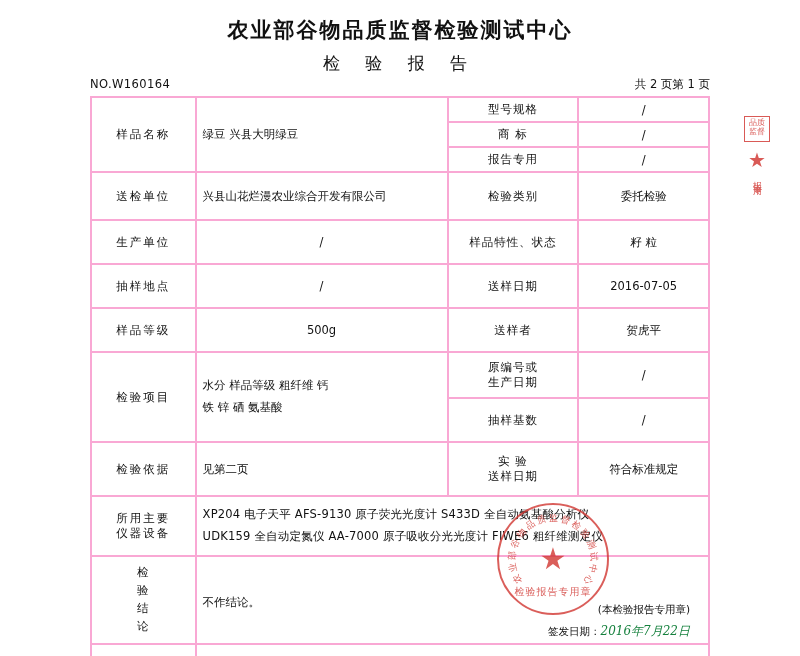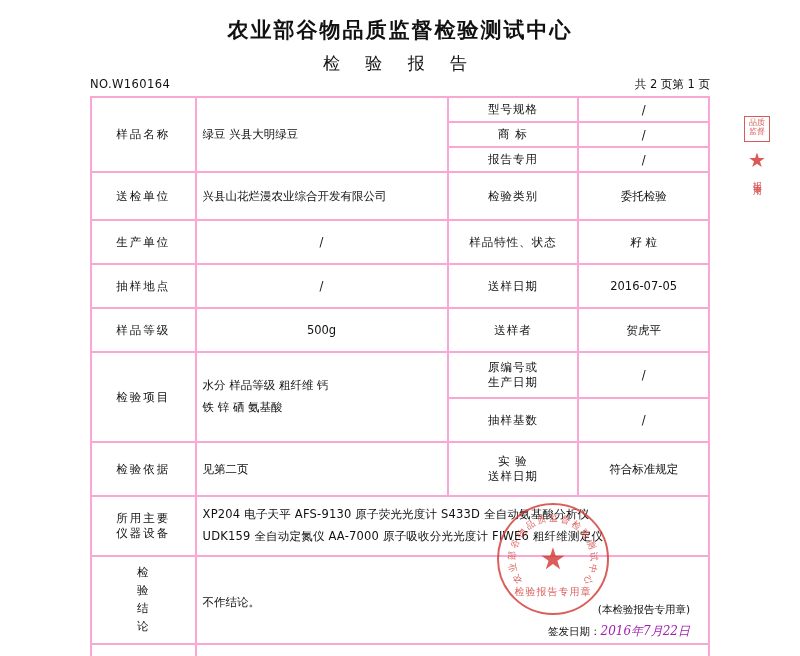--- a/index.html
+++ b/index.html
@@ -174,21 +174,21 @@
     font-size: 20px;
     line-height: 1;
   }
   .side-seal .stext {
     font-size: 9px;
     writing-mode: vertical-rl;
     margin: 4px auto 0 auto;
     letter-spacing: 2px;
   }
   .date-hand {
-    color: #a21caf;
+    color: #15803d;
     font-family: "DejaVu Serif", "Liberation Serif", serif;
     font-style: italic;
     font-size: 12px;
   }
 </style>
 </head>
 <body>
 
 <div class="page">
 

